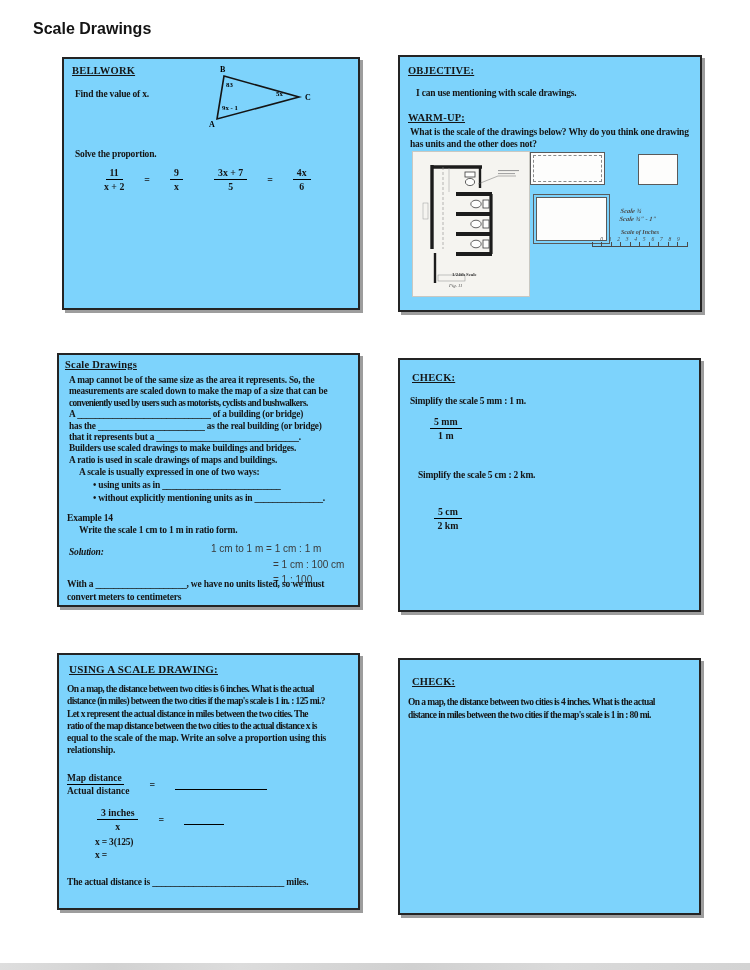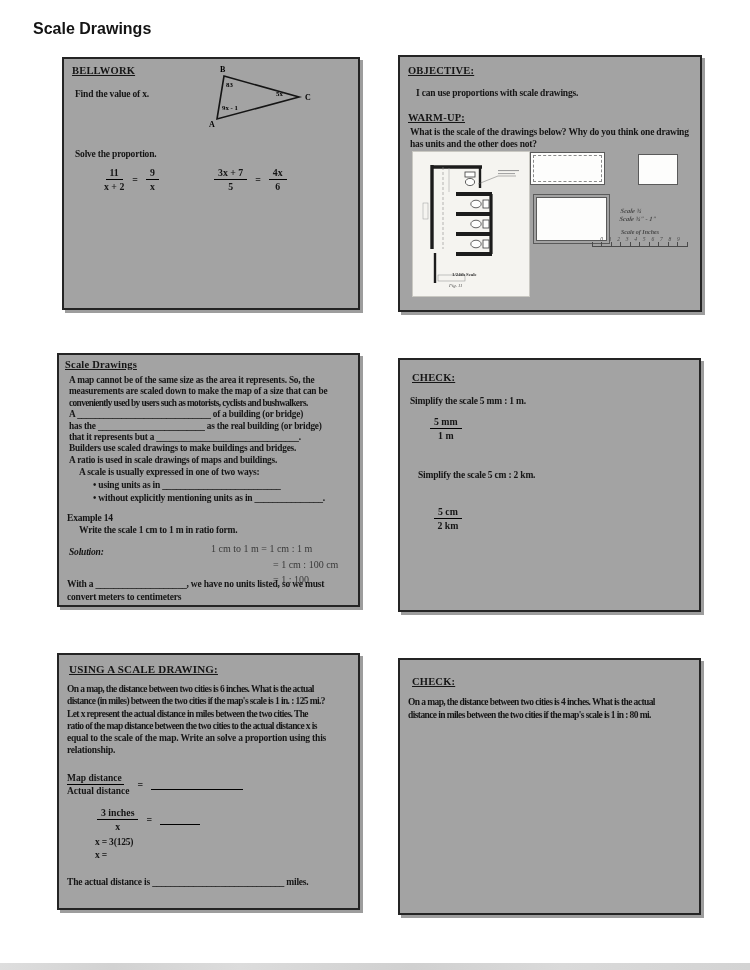--- a/index.html
+++ b/index.html
@@ -5,45 +5,45 @@
   html,body{margin:0;padding:0;}
   body{
     width:750px;height:970px;position:relative;background:#ffffff;
     font-family:"Liberation Serif",serif;color:#151515;overflow:hidden;
   }
   .page-title{
     position:absolute;left:33px;top:20px;
     font-family:"Liberation Sans",sans-serif;font-weight:bold;font-size:16px;color:#141414;
   }
   .panel{
-    position:absolute;background:#a3a3a3;border:2px solid #242424;
+    position:absolute;background:#7dd3fc;border:2px solid #242424;
     box-shadow:3px 3px 0 0 #9d9d9d;box-sizing:border-box;overflow:hidden;
   }
   .p1{left:62px;top:57px;width:298px;height:253px;}
   .p2{left:398px;top:55px;width:304px;height:257px;}
   .p3{left:57px;top:353px;width:303px;height:254px;}
   .p4{left:398px;top:358px;width:303px;height:254px;}
   .p5{left:57px;top:653px;width:303px;height:257px;}
   .p6{left:398px;top:658px;width:303px;height:257px;}
   .hd{
     position:absolute;font-weight:bold;text-decoration:underline;
     font-size:10.5px;letter-spacing:.2px;white-space:nowrap;
   }
   .txt{position:absolute;font-weight:bold;font-size:9.5px;letter-spacing:-0.2px;white-space:nowrap;}
   .line{font-weight:bold;font-size:9.5px;letter-spacing:-0.2px;line-height:12.3px;white-space:nowrap;}
   .p3 .line{line-height:11.4px;font-size:9.3px;}
   .long{letter-spacing:-0.6px;}
   .lines{position:absolute;}
   .frac{display:inline-flex;flex-direction:column;align-items:center;font-weight:bold;font-size:9.8px;vertical-align:middle;}
   .frac .num{border-bottom:1.3px solid #000;padding:0 4px 1px 4px;}
   .frac .den{padding-top:1px;}
-  .fracrow{position:absolute;display:flex;align-items:center;gap:8px;font-weight:bold;font-size:9.8px;}
+  .fracrow{position:absolute;display:flex;align-items:center;gap:20px;font-weight:bold;font-size:9.8px;}
   .eq{font-weight:bold;font-size:9.8px;}
   .uline{display:inline-block;border-bottom:1.3px solid #000;height:10px;}
-  .mathline{font-family:Liberation Serif, serif;font-weight:normal;font-size:10px;color:#3a3a3a;line-height:15.5px;white-space:nowrap;}
+  .mathline{font-family:Liberation Sans, sans-serif;font-weight:normal;font-size:10px;color:#3a3a3a;line-height:15.5px;white-space:nowrap;}
   .ital{font-style:italic;}
   
   .figure{position:absolute;left:8px;top:92px;width:290px;height:150px;}
   .scanrect{position:absolute;box-sizing:border-box;border:1px solid #5a5a5a;background:#fdfdfc;}
   .scanrect .inner{position:absolute;inset:2px;border:1px dashed #8a8a8a;}
   .dbl{outline:1px solid #5a5a5a;outline-offset:2px;}
   .scalenote{position:absolute;font-style:italic;font-weight:bold;font-size:6.5px;color:#4a4a4a;line-height:8px;white-space:nowrap;transform:skewX(-8deg);}
   .rulerbox{position:absolute;width:96px;text-align:center;}
   .rulerlabel{font-style:italic;font-weight:bold;font-size:6px;color:#4a4a4a;white-space:nowrap;}
   .rulernums{font-style:italic;font-size:5.5px;color:#4a4a4a;word-spacing:4.4px;white-space:nowrap;margin-top:1px;}
@@ -97,21 +97,21 @@
     <span class="eq">=</span>
     <span class="frac">
       <span class="num">4x</span>
       <span class="den">6</span>
     </span>
   </div>
 </div>
 
 <div class="panel p2">
   <div class="hd" style="left:8px;top:8px;">OBJECTIVE:</div>
-  <div class="txt" style="left:16px;top:31px;">I can use proportions with scale drawings.</div>
+  <div class="txt" style="left:16px;top:31px;">I can use mentioning with scale drawings.</div>
   <div class="hd" style="left:8px;top:55px;">WARM-UP:</div>
   <div class="txt" style="left:10px;top:70px;">What is the scale of the drawings below?  Why do you think one drawing</div>
   <div class="txt" style="left:10px;top:82px;">has units and the other does not?</div>
 
   <div class="figure">
     <svg style="position:absolute;left:4px;top:2px;" width="118" height="146" viewBox="0 0 118 146">
       <rect x="0.5" y="0.5" width="117" height="145" fill="#f5f4f0" stroke="#c9c8c2" stroke-width="1"></rect>
       <g stroke="#1c1c1c" fill="none">
         <path d="M20 16 H70" stroke-width="3.4"></path>
         <path d="M20 14 V98" stroke-width="3.4"></path>

